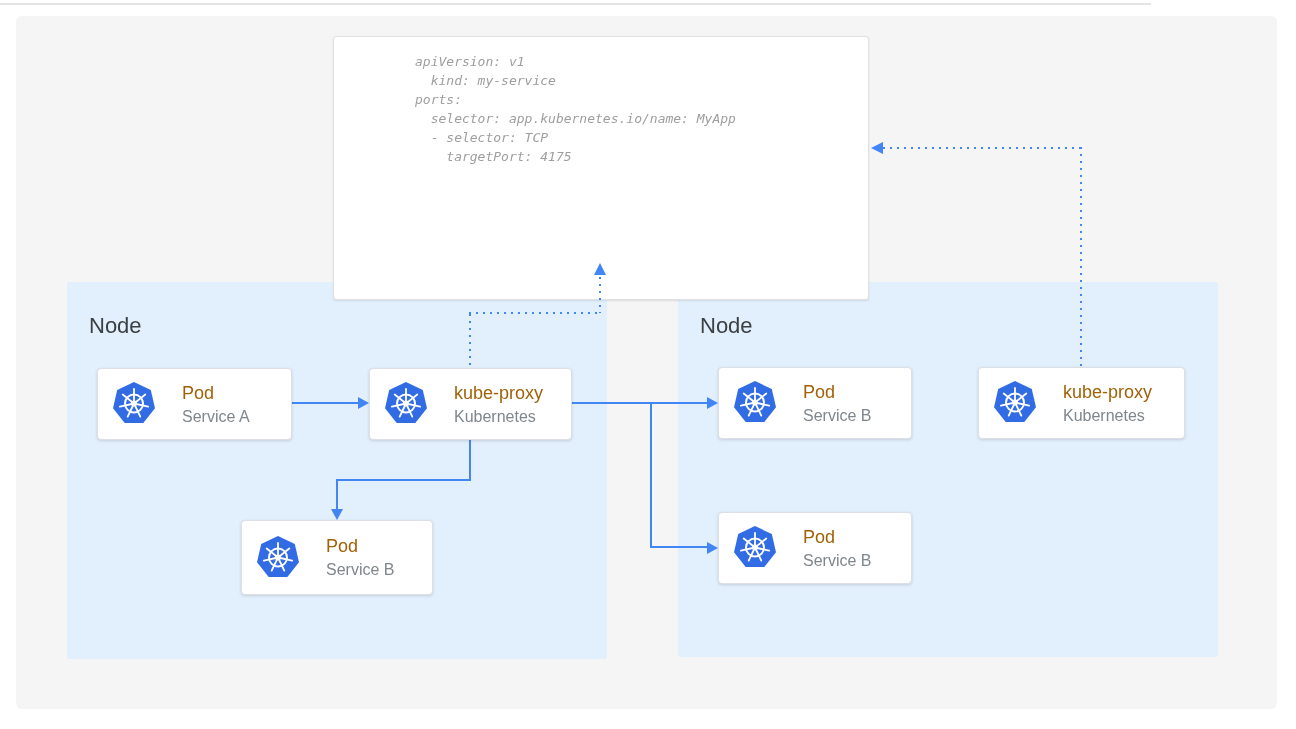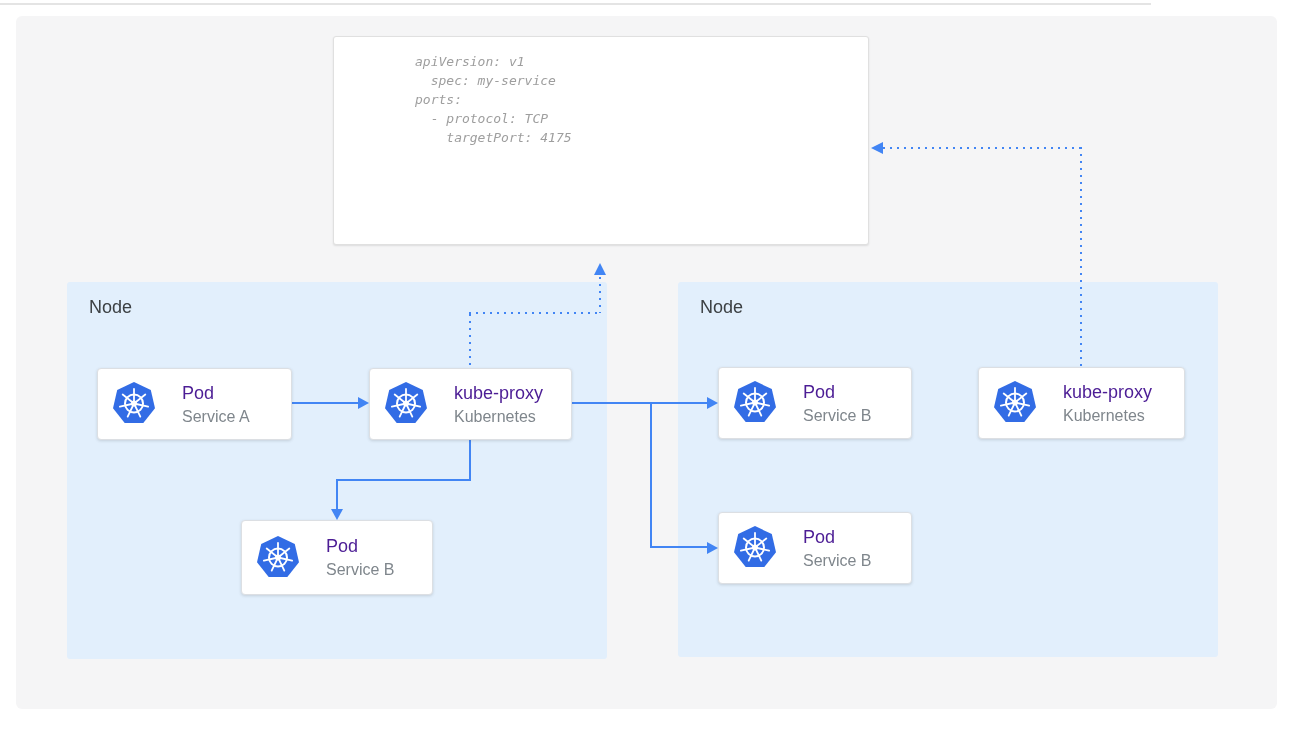--- a/index.html
+++ b/index.html
@@ -4,37 +4,37 @@
 <style>
   html,body{margin:0;padding:0;background:#fff;}
   .page{position:relative;width:1296px;height:729px;background:#ffffff;overflow:hidden;
         font-family:"Liberation Sans",sans-serif;}
   .top-rule{position:absolute;left:0;top:3px;width:1151px;height:2px;background:#e4e4e4;}
   .panel{position:absolute;left:16px;top:16px;width:1261px;height:693px;background:#f5f5f6;border-radius:6px;}
 
   .node{position:absolute;background:#e2effc;border-radius:3px;}
   .node-left{left:67px;top:282px;width:540px;height:377px;}
   .node-right{left:678px;top:282px;width:540px;height:375px;}
-  .node-label{position:absolute;font-size:18px;color:#3c4043;}
+  .node-label{position:absolute;font-size:22px;color:#3c4043;margin-top:16px;}
   .node-label-left{left:89px;top:297px;}
   .node-label-right{left:700px;top:297px;}
 
-  .yaml-box{position:absolute;left:333px;top:36px;width:536px;height:209px;background:#fff;
+  .yaml-box{position:absolute;left:333px;top:36px;width:536px;height:264px;background:#fff;
             border:1px solid #e0e0e0;border-radius:3px;box-sizing:border-box;
             box-shadow:0 1px 2px rgba(0,0,0,.10);padding:15px 0 0 81px;}
   .code-line{font-family:"DejaVu Sans Mono",monospace;font-style:italic;font-size:13px;
              line-height:19px;color:#9e9e9e;white-space:pre;}
   .code-line b{color:#3c4043;font-weight:bold;}
 
   .card{position:absolute;background:#fff;border:1px solid #dcdfe3;border-radius:4px;
         box-shadow:0 1px 3px rgba(60,64,67,.18);display:flex;align-items:center;
         padding-left:13px;box-sizing:border-box;}
   .kicon{width:46px;height:46px;flex:0 0 46px;}
   .ktext{margin-left:25px;}
-  .card .title{font-size:18px;color:#4c1d95;line-height:21px;}
+  .card .title{font-size:18px;color:#a16207;line-height:21px;}
   .card .subtitle{font-size:16px;color:#7f868c;margin-top:3px;line-height:19px;}
 
   .card-pod-a{left:97px;top:368px;width:195px;height:72px;}
   .card-kube-proxy-left{left:369px;top:368px;width:203px;height:72px;}
   .card-pod-b-left{left:241px;top:520px;width:192px;height:75px;}
   .card-pod-b-right-top{left:718px;top:367px;width:194px;height:72px;}
   .card-pod-b-right-bottom{left:718px;top:512px;width:194px;height:72px;}
   .card-kube-proxy-right{left:978px;top:367px;width:207px;height:72px;}
 
   .hline{position:absolute;height:2px;background:#4285f4;}
@@ -75,23 +75,24 @@
   <div class="top-rule"></div>
   <div class="panel"></div>
 
   <div class="node node-left"></div>
   <div class="node node-right"></div>
   <div class="node-label node-label-left">Node</div>
   <div class="node-label node-label-right">Node</div>
 
   <div class="yaml-box" id="yaml-box">
       <div class="code-line"><span>apiVersion: v1</span></div>
-      <div class="code-line"><span>  spec: my-service</span></div>
+      <div class="code-line"><span>  kind: my-service</span></div>
       <div class="code-line"><span>ports:</span></div>
-      <div class="code-line"><span>  - protocol: TCP</span></div>
+      <div class="code-line"><span>  selector: app.kubernetes.io/name: MyApp</span></div>
+      <div class="code-line"><span>  - selector: TCP</span></div>
       <div class="code-line"><span>    targetPort: 4175</span></div>
     </div>
 
   <div class="hline" id="a1"></div>
   <div class="tri tri-right" id="a1h"></div>
 
   <div class="vline" id="a2v1"></div>
   <div class="hline" id="a2h"></div>
   <div class="vline" id="a2v2"></div>
   <div class="tri tri-down" id="a2head"></div>

